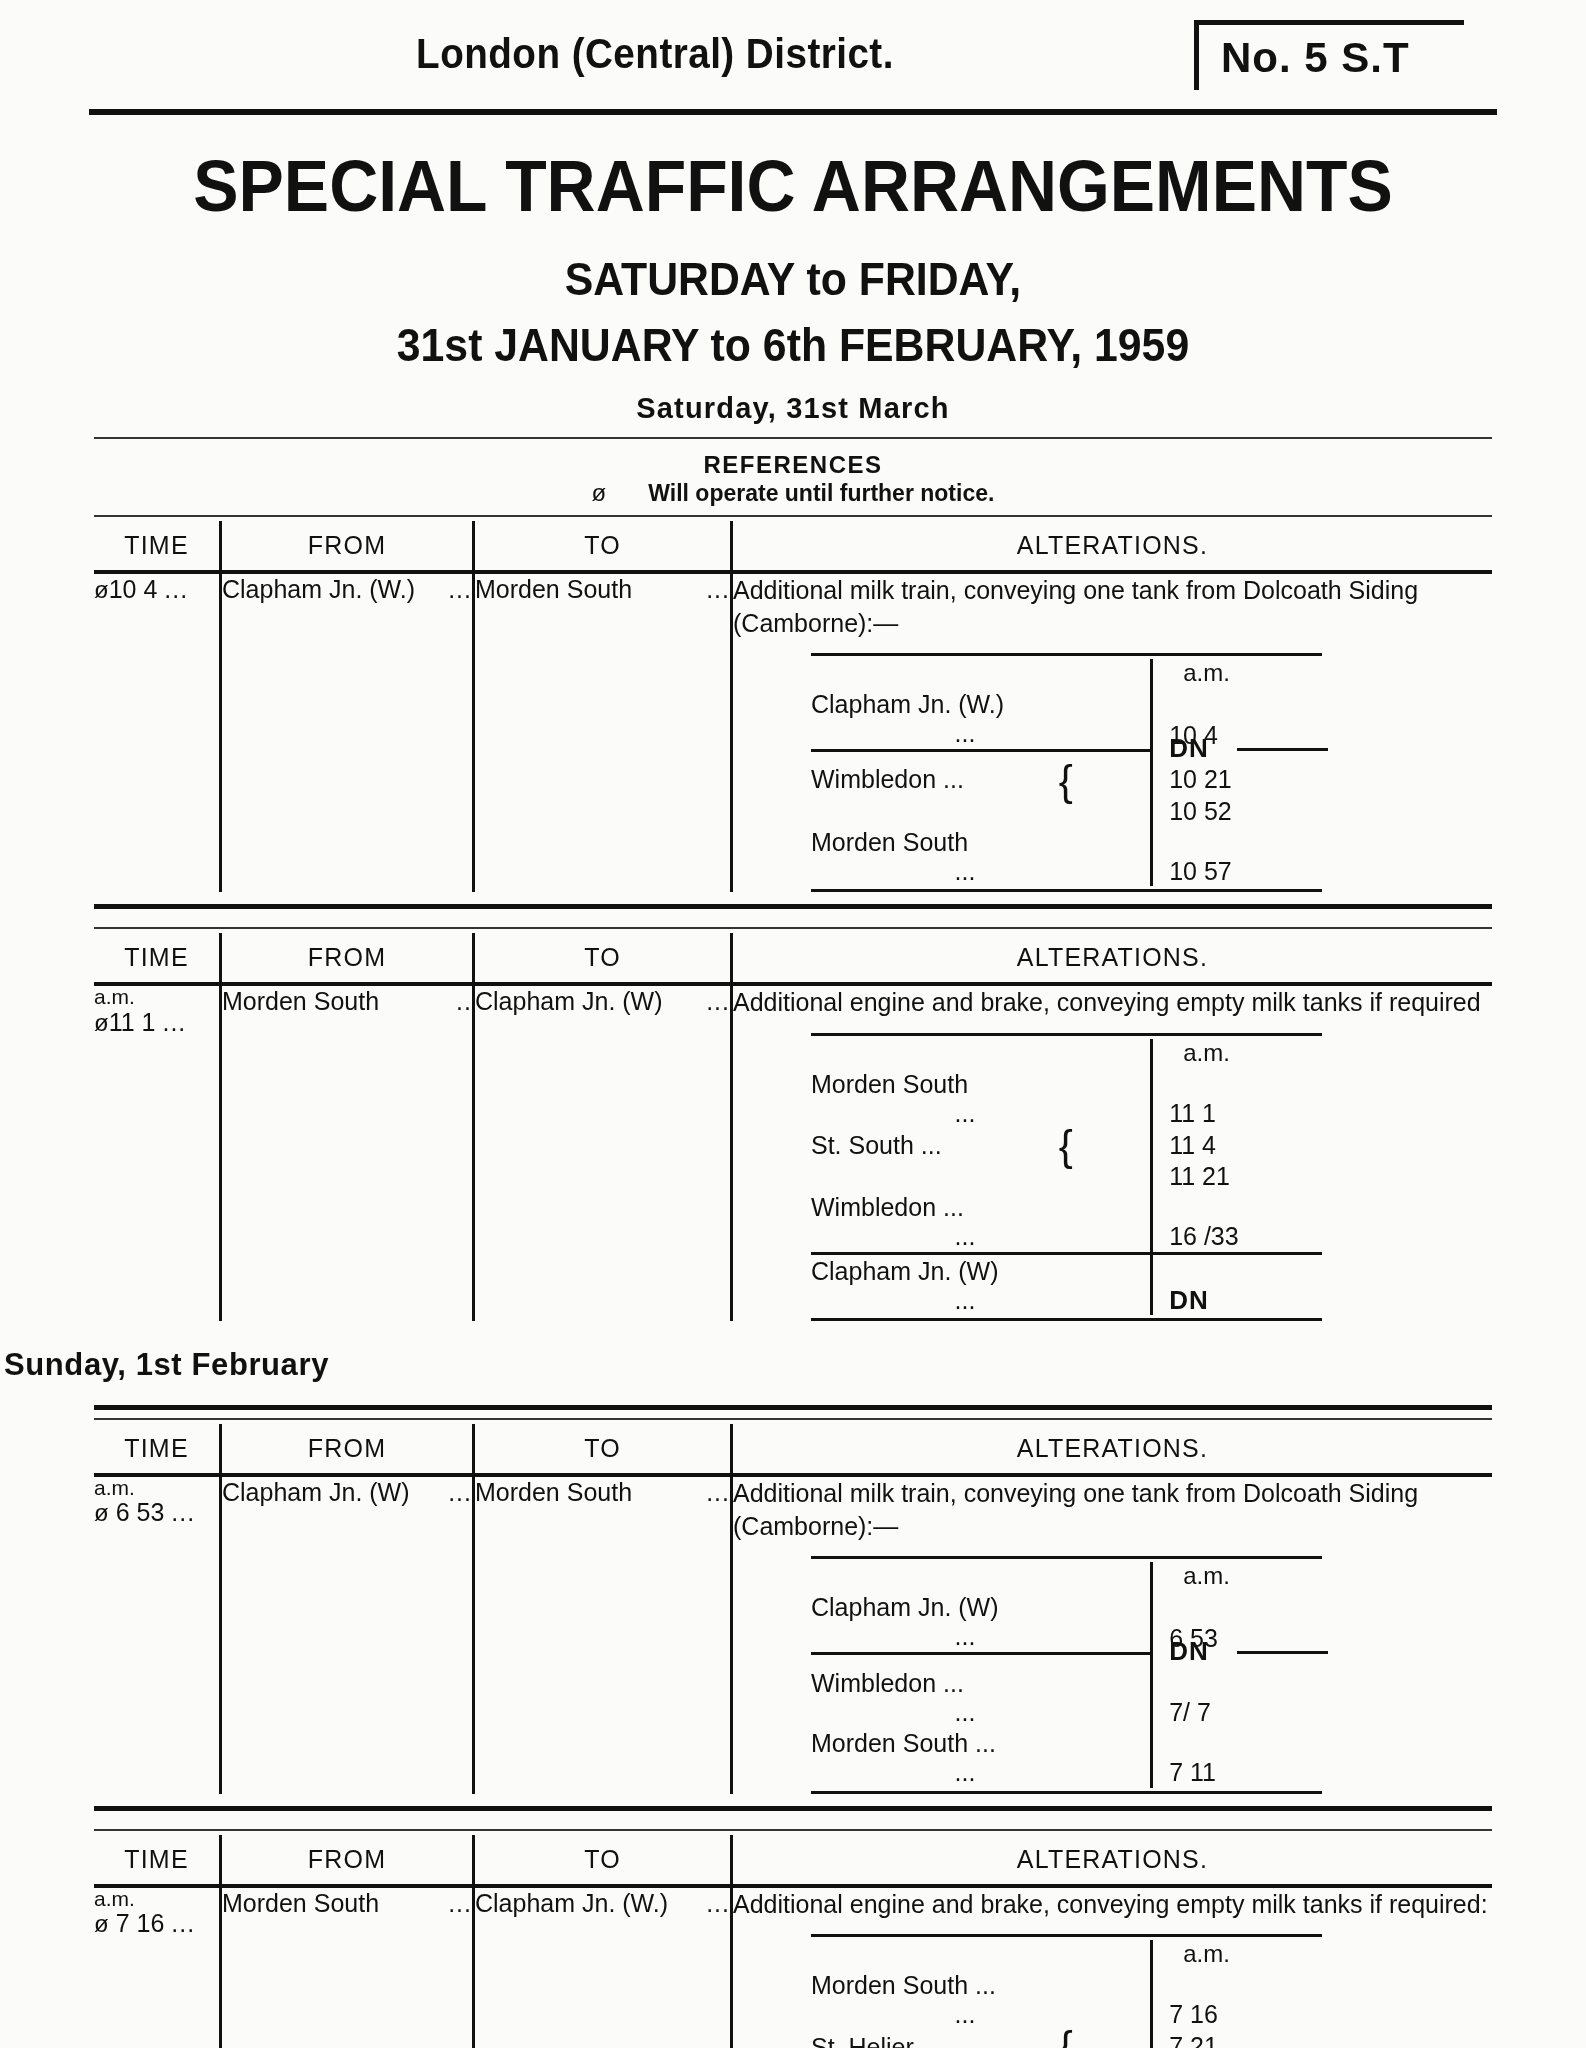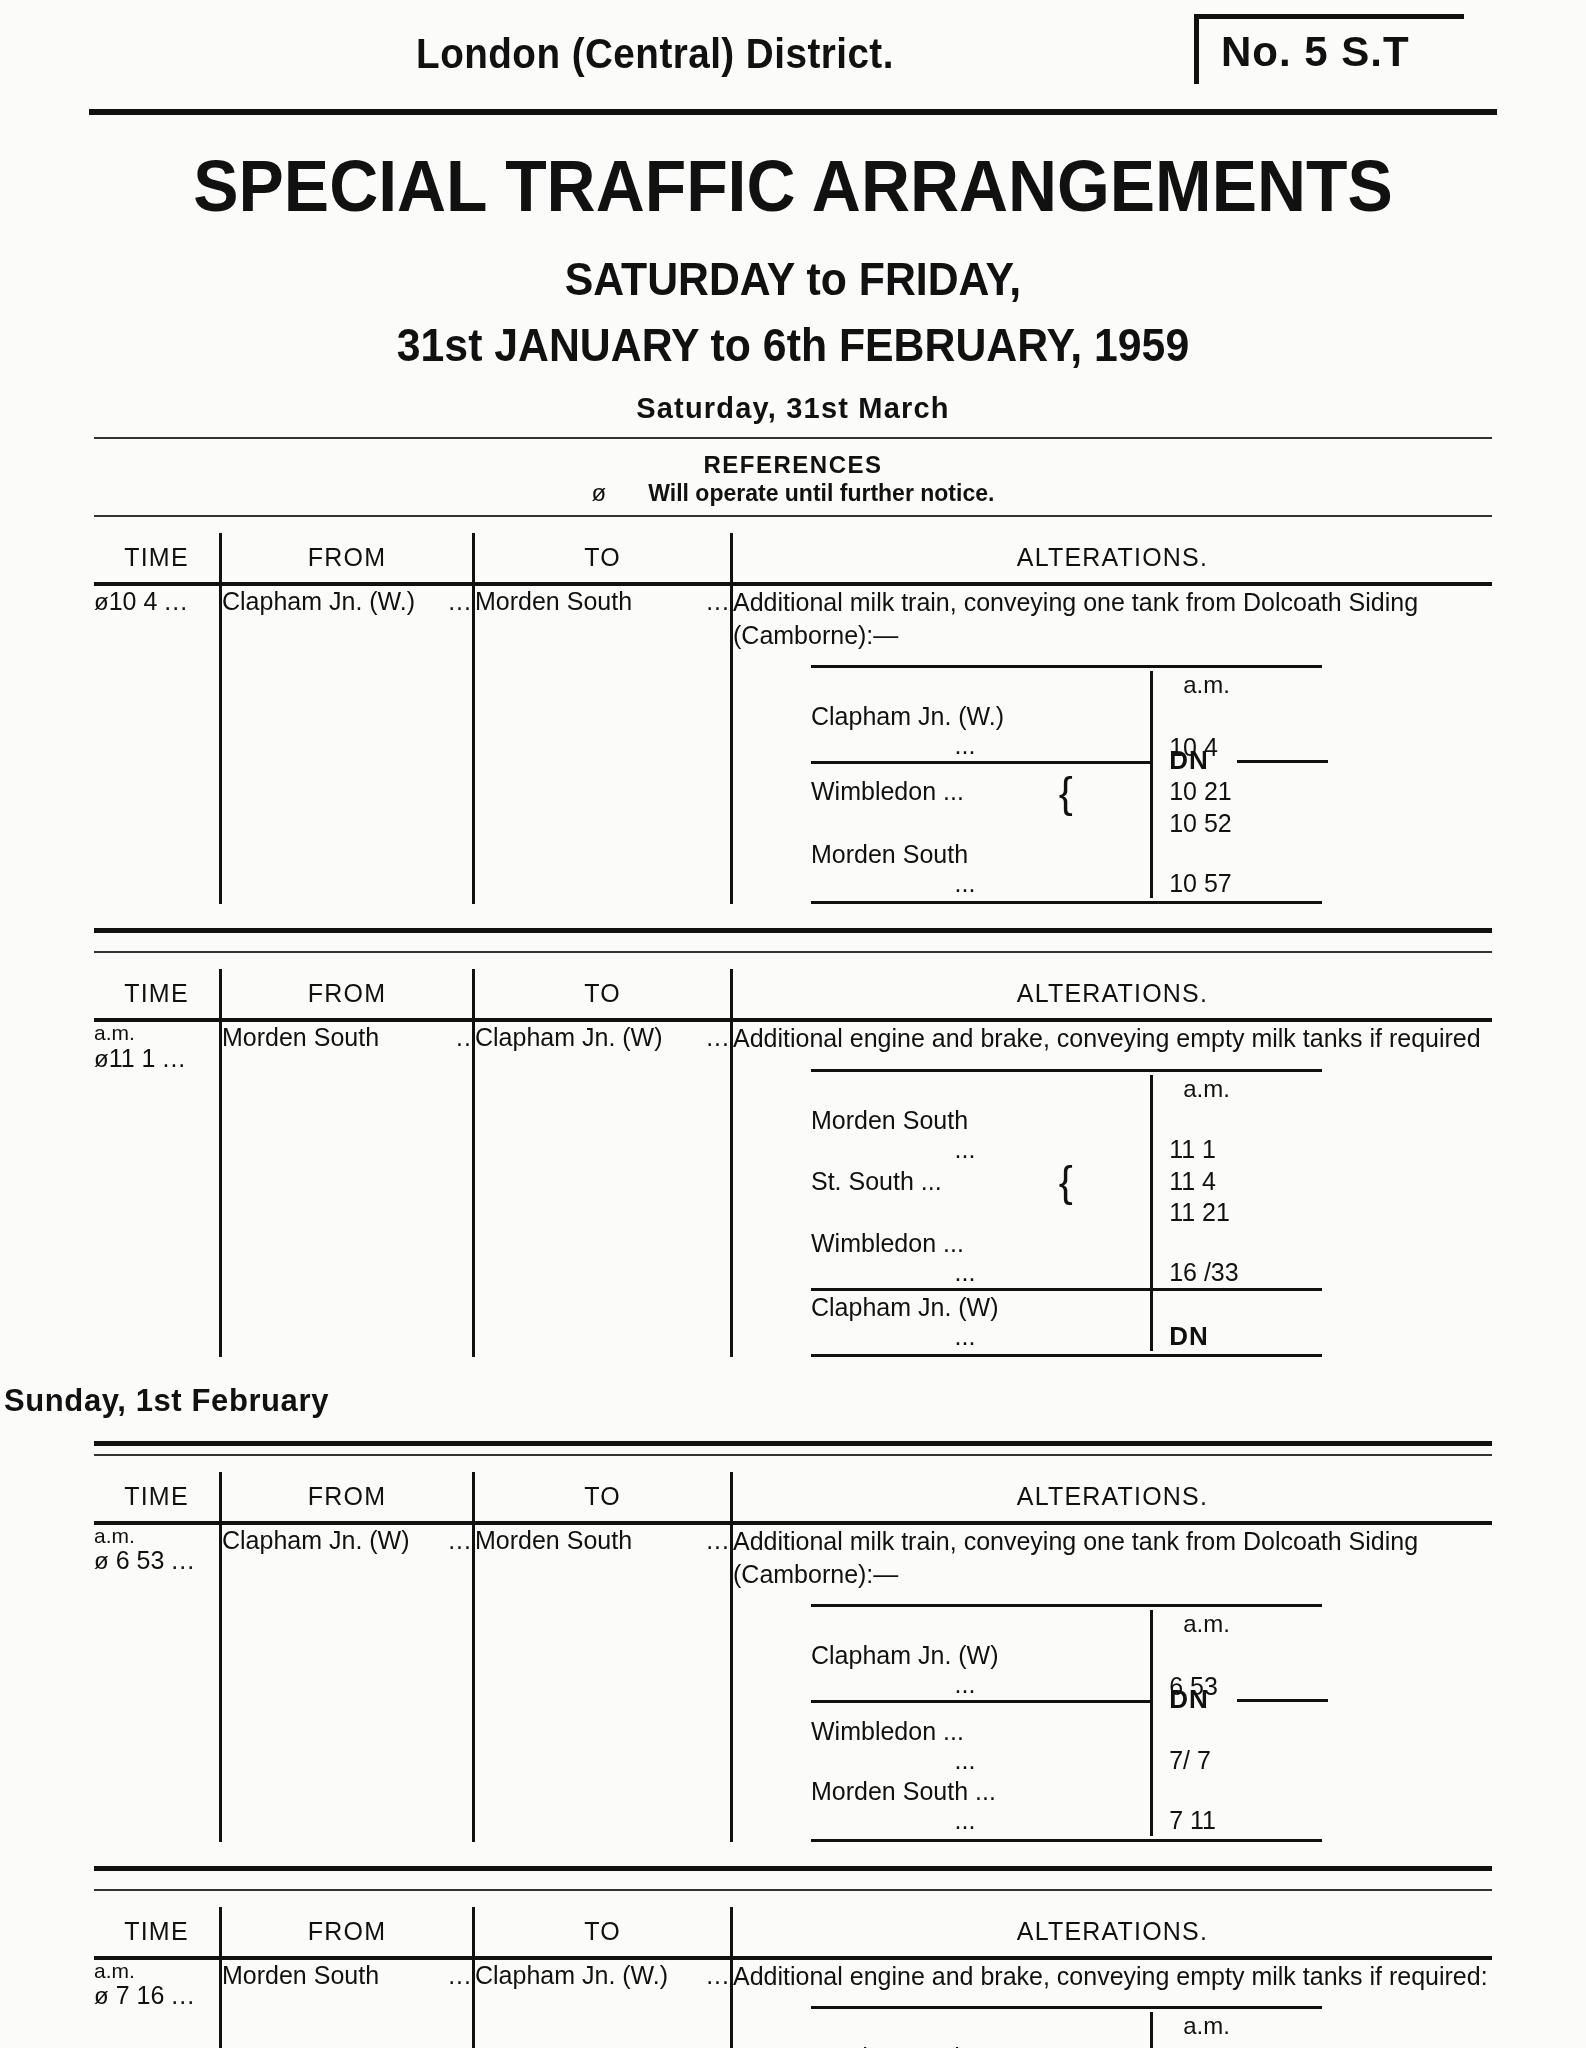--- a/index.html
+++ b/index.html
@@ -28,21 +28,21 @@
     left:0;right:0;top:26px;
     text-align:center;
     font-weight:bold;
     font-size:42px;
     letter-spacing:0.5px;
     transform:scaleX(0.92);
     padding-right:300px;
   }
   .stno-box{
     position:absolute;
-    right:118px;top:10px;
+    right:118px;top:16px;
     padding-left:22px;
     border-left:5px solid #111;
     border-top:5px solid #111;
     height:70px;
     width:270px;
     box-sizing:border-box;
   }
   .stno{
     font-weight:bold;
     font-size:42px;
@@ -106,21 +106,21 @@
     font-size:23px;
     font-weight:bold;
     margin-top:0;
   }
   .refs .line .sym{
     font-weight:normal;
     font-size:24px;
     margin-right:42px;
   }
   
-  .block{margin:16px 90px;}
+  .block{margin:4px 90px;}
   .tbl{
     width:100%;
     border-collapse:collapse;
     table-layout:fixed;
   }
   .tbl td,.tbl th{
     vertical-align:top;
     padding:0;
   }
   .hdrow th{

